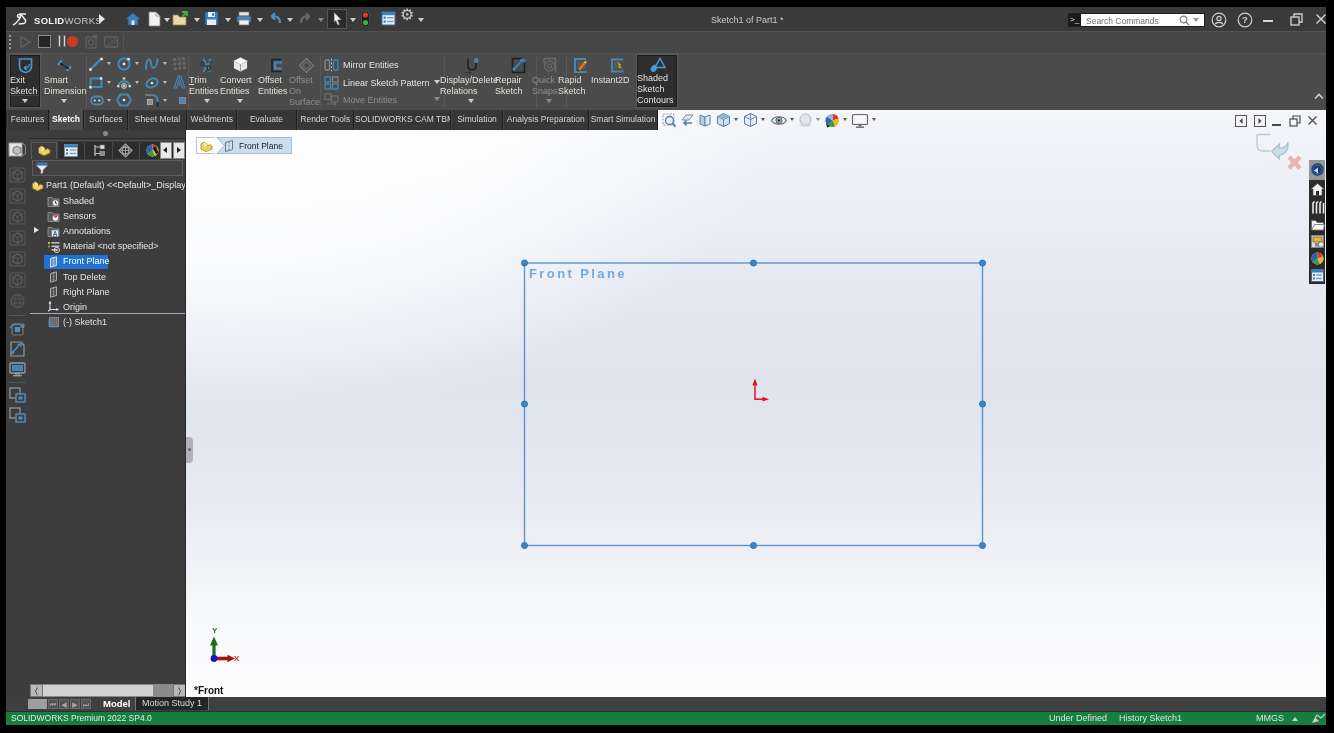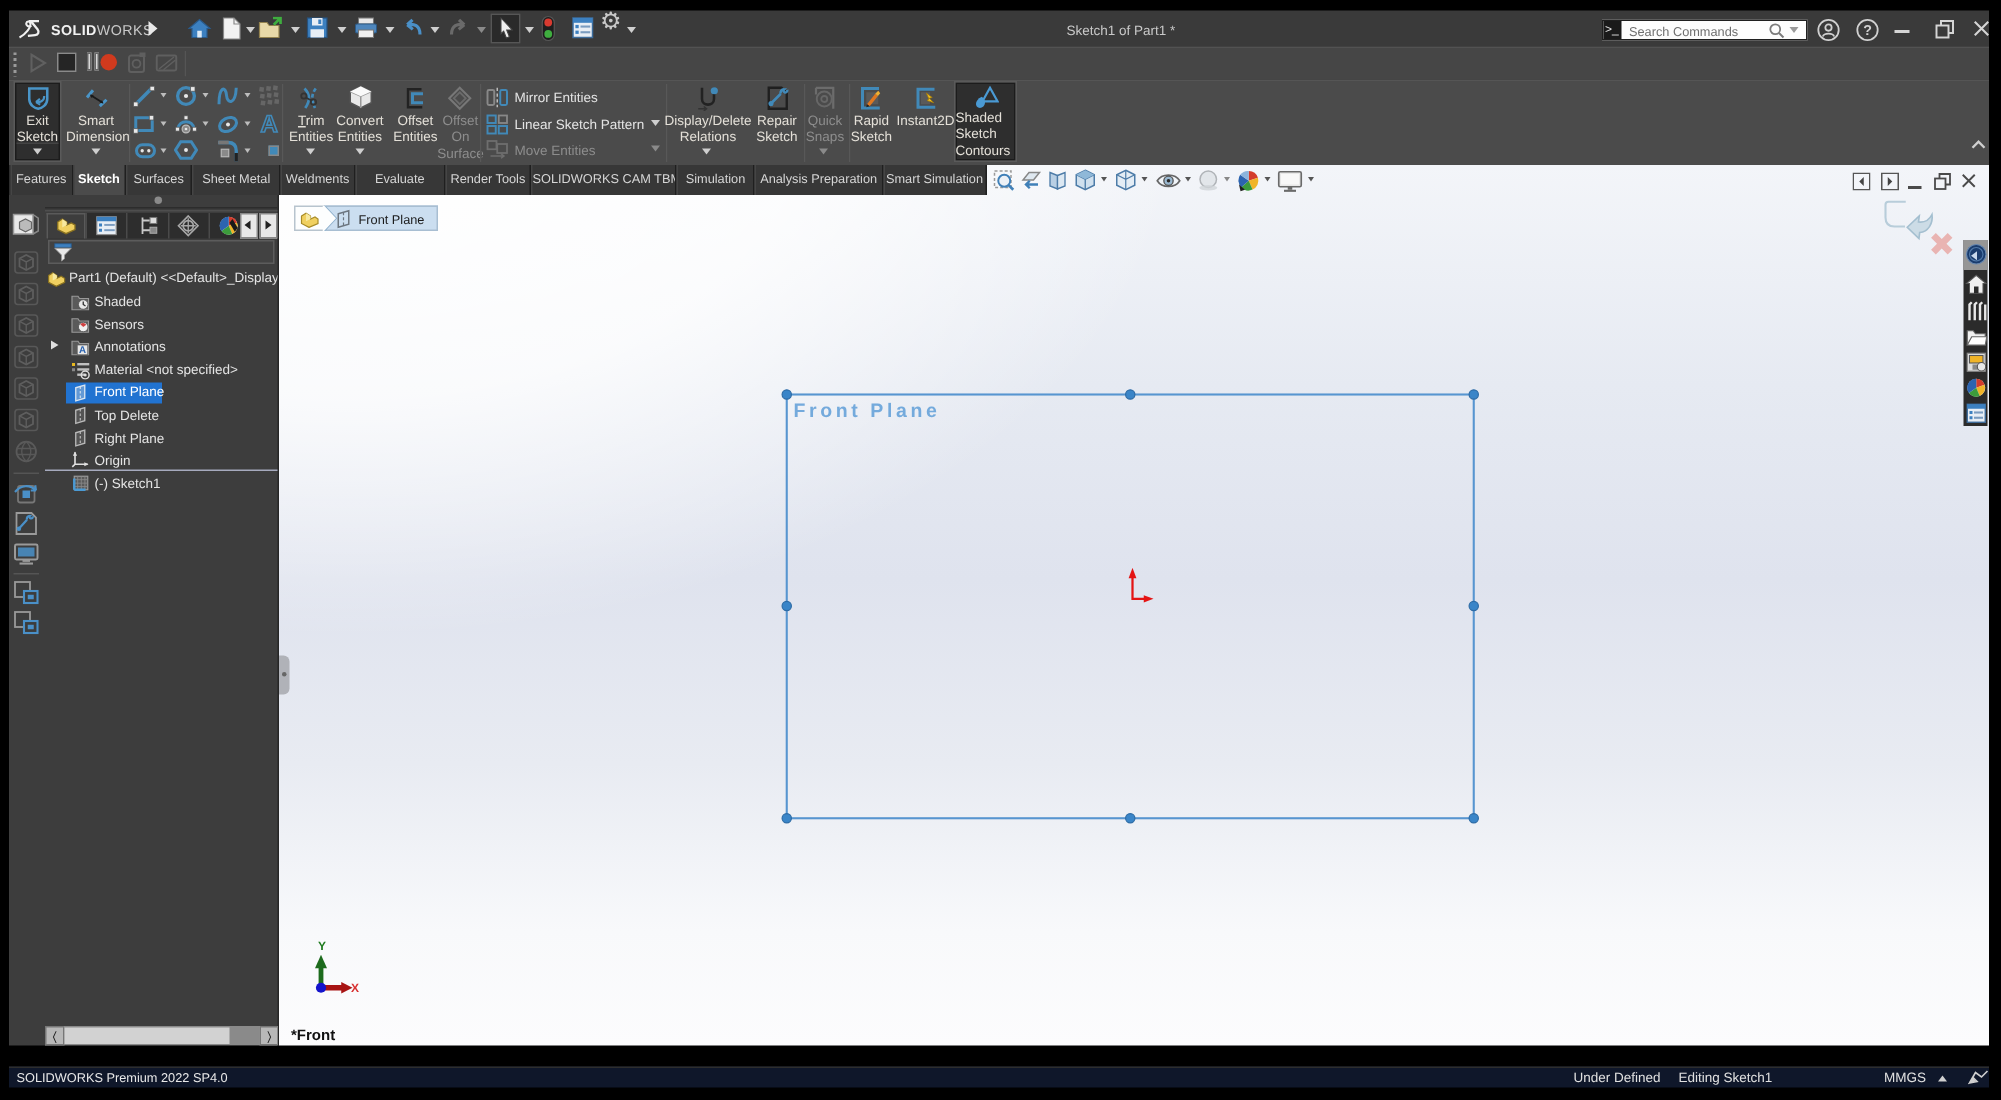--- a/index.html
+++ b/index.html
@@ -13,24 +13,24 @@
 #ribbon { left:6px; top:53px; width:1320px; height:57px; background:#4b4b4b; border-top:1px solid #555; }
 #viewport { left:186px; top:110px; width:1140px; height:587px;
   background:
    radial-gradient(ellipse 800px 500px at 4% -6%, rgba(255,255,255,1) 0%, rgba(255,255,255,0.8) 38%, rgba(255,255,255,0) 70%),
    linear-gradient(to bottom, #f3f5f9 0%, #e6eaf2 25%, #dfe3ee 47%, #e8ebf2 68%, #f8f9fb 87%, #fcfcfd 100%);
 }
 #tabstrip { left:6px; top:110px; width:630px; height:20px; background:#2c2c2c; }
 #leftstrip { left:6px; top:130px; width:24px; height:567px; background:#3d3d3d; }
 #treepanel { left:30px; top:130px; width:156px; height:567px; background:#3d3d3d; border-right:1px solid #262626; overflow:hidden; }
 #bottomtabs { left:6px; top:697px; width:1320px; height:14px; background:#3f3f3f; }
-#statusbar { left:6px; top:711px; width:1320px; height:14px; background:#0f172a; border-top:1px solid #2e2e2e; }
+#statusbar { left:6px; top:711px; width:1320px; height:14px; background:#15803d; border-top:1px solid #2e2e2e; }
 
 .t { position:absolute; color:#dcdcdc; font-size:9px; line-height:11px; white-space:nowrap; }
-.lbl { position:absolute; color:#e4e0d8; font-size:9px; line-height:11px; text-align:center; white-space:pre-line; }
+.lbl { position:absolute; color:#e4e0d8; font-size:9px; line-height:11px; text-align:left; white-space:pre-line; }
 .glbl { color:#8d8d8d; }
 .dd { position:absolute; width:0; height:0; border-left:3.5px solid transparent; border-right:3.5px solid transparent; border-top:4px solid #cfcfcf; }
 .dds { position:absolute; width:0; height:0; border-left:2.8px solid transparent; border-right:2.8px solid transparent; border-top:3.2px solid #bdbdbd; }
 .vdiv { position:absolute; width:1px; background:#3a3a3a; border-right:1px solid #585858; }
 
 .tb { box-sizing:border-box; height:20px; background:#373737; border-right:1px solid #1f1f1f; border-left:1px solid #454545; color:#d6d6d6; font-size:8.5px; line-height:19px; text-align:center; padding:0; white-space:nowrap; overflow:hidden; flex:none; }
 .tb.active { background:#4b4b4b; color:#fff; font-weight:bold; }
 
 .trow { position:absolute; left:0; width:156px; height:15px; color:#e4e4e4; font-size:9px; line-height:15px; white-space:nowrap; }
 .ticon { position:absolute; left:17px; top:1px; width:13px; height:13px; }
@@ -769,24 +769,33 @@
       </svg>
     <div class="trow" style="top:185px">
         <span class="abs" style="left:33px">(-) Sketch1</span>
       </div>
 
     <div class="abs" style="left:0px;top:554px;width:156px;height:13px;background:#8a8a8a"></div>
     <div class="abs" style="left:0px;top:554px;width:13px;height:13px;background:#b8b8b8;border:1px solid #777;color:#222;font-size:9px;line-height:12px;text-align:center">〈</div>
     <div class="abs" style="left:13px;top:555px;width:110px;height:11px;background:#d2d2d2"></div>
     <div class="abs" style="left:143px;top:554px;width:13px;height:13px;background:#b8b8b8;border:1px solid #777;color:#222;font-size:9px;line-height:12px;text-align:center">〉</div>
   </div>
+  <div class="abs" id="bottomtabs">
+    <div class="abs" style="left:22px;top:2px;width:19px;height:10px;background:#9e9e9e"></div>
+    <div class="abs" style="left:42px;top:2px;width:10px;height:10px;background:#525252;border:1px solid #6a6a6a;color:#a8a8a8;font-size:7px;line-height:9px;text-align:center">⏮</div>
+    <div class="abs" style="left:53px;top:2px;width:10px;height:10px;background:#525252;border:1px solid #6a6a6a;color:#a8a8a8;font-size:7px;line-height:9px;text-align:center">◀</div>
+    <div class="abs" style="left:64px;top:2px;width:10px;height:10px;background:#525252;border:1px solid #6a6a6a;color:#a8a8a8;font-size:7px;line-height:9px;text-align:center">▶</div>
+    <div class="abs" style="left:75px;top:2px;width:10px;height:10px;background:#525252;border:1px solid #6a6a6a;color:#a8a8a8;font-size:7px;line-height:9px;text-align:center">⏭</div>
+    <div class="t" style="left:97px;top:0px;font-size:9.5px;font-weight:bold;color:#fff;line-height:13px">Model</div>
+    <div class="abs" style="left:129px;top:0px;width:74px;height:13px;background:#252525;border-left:1px solid #777;border-right:1px solid #777;color:#d8d8d8;font-size:9px;line-height:13px;text-align:center">Motion Study 1</div>
+  </div>
   <div class="abs" id="statusbar">
     <div class="t" style="left:5px;top:0px;font-size:8.5px;color:#e8e8e8;line-height:12px">SOLIDWORKS Premium 2022 SP4.0</div>
     <div class="t" style="left:1043px;top:0px;font-size:9px;color:#e0e0e0;line-height:12px">Under Defined</div>
-    <div class="t" style="left:1113px;top:0px;font-size:9px;color:#e0e0e0;line-height:12px">Editing Sketch1</div>
+    <div class="t" style="left:1113px;top:0px;font-size:9px;color:#e0e0e0;line-height:12px">History Sketch1</div>
     <div class="t" style="left:1250px;top:0px;font-size:9px;color:#e0e0e0;line-height:12px">MMGS</div>
     <div class="abs" style="left:1286px;top:5px;width:0;height:0;border-left:3.5px solid transparent;border-right:3.5px solid transparent;border-bottom:4.5px solid #d0d0d0"></div>
     <svg class="abs" style="left:1306px;top:1px" width="14" height="11" viewBox="0 0 14 11">
         <path d="M1 9 L5 2 L9 5 L13 1 M1 9 L6 8 L3.5 5.5 Z" fill="none" stroke="#cfcfcf" stroke-width="1.1"></path>
         <path d="M1 9 L5.5 8 L3 5.2 Z" fill="#cfcfcf"></path>
       </svg>
   </div>
 </div>
 
 </body></html>

